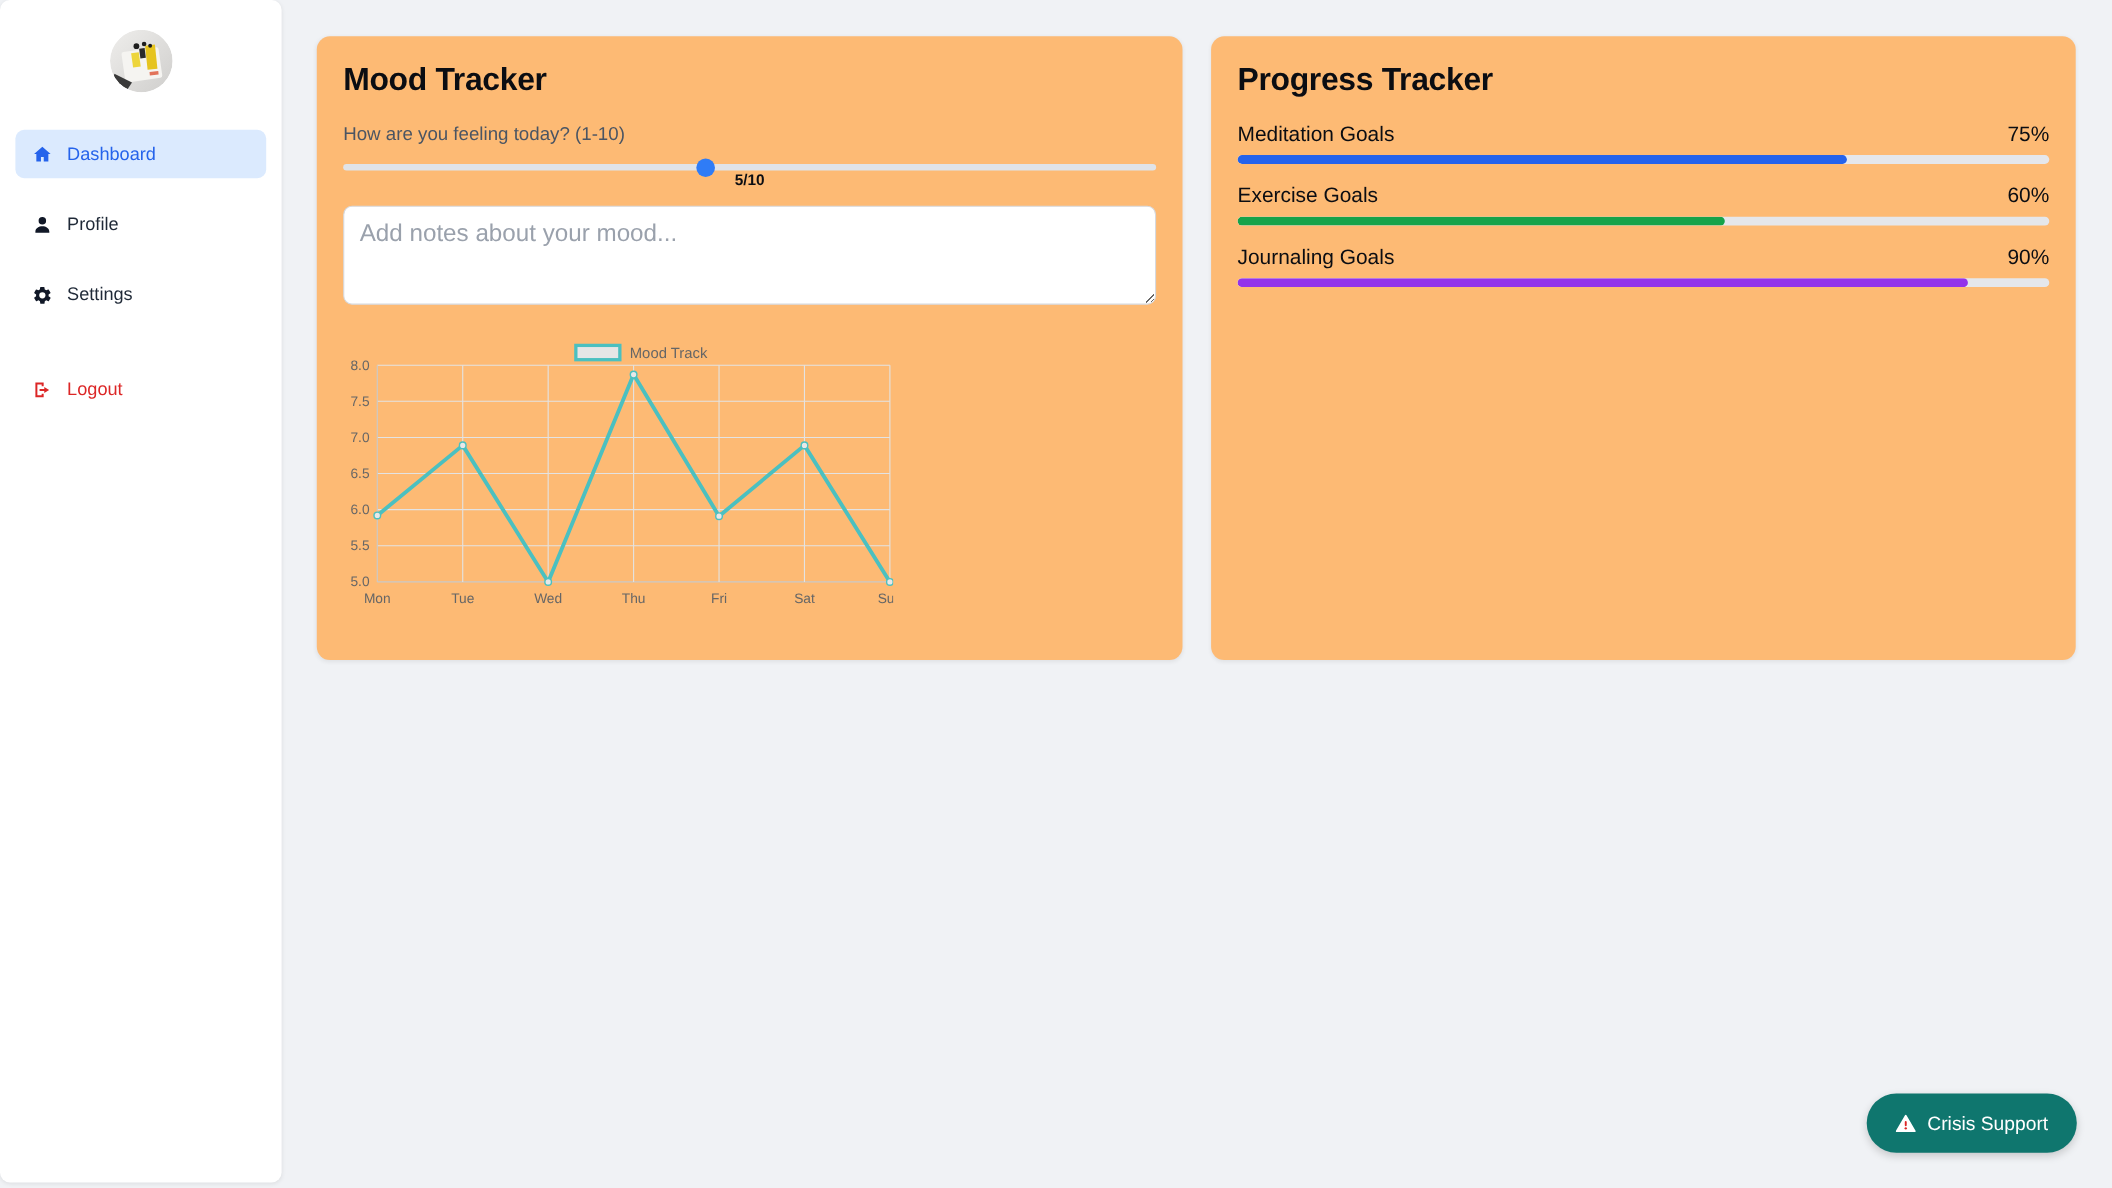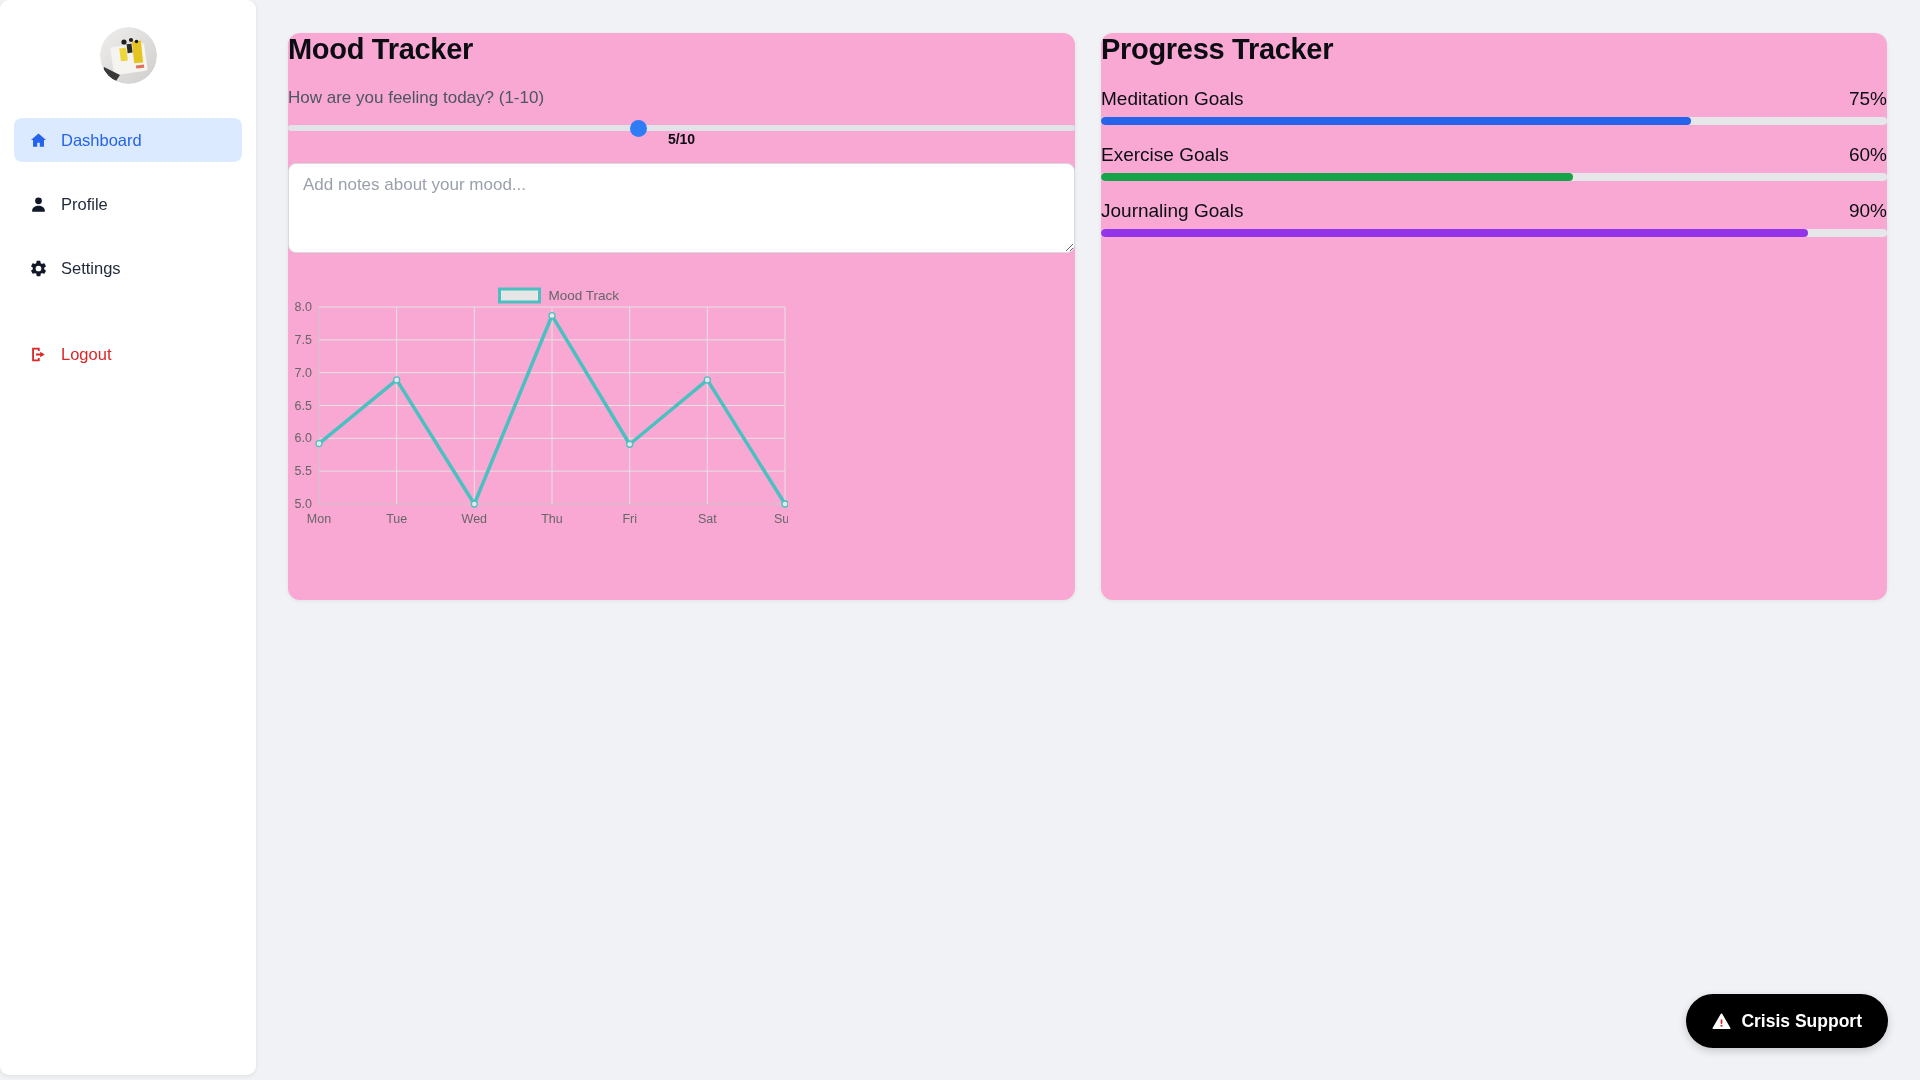--- a/index.html
+++ b/index.html
@@ -36,22 +36,23 @@
   .nav-item svg { width: 19px; height: 19px; flex: 0 0 auto; }
   .nav-item .ic { fill: #111827; }
   .nav-item.active { background: #dbeafe; color: #2563eb; }
   .nav-item.active .ic { fill: #2563eb; }
   .nav-item.logout { margin-top: 42px; color: #dc2626; }
   .nav-item.logout .ic { fill: #dc2626; }
 
   
   .card {
     position: absolute; top: 33px;
-    background: #f9a8d4; border-radius: 12px;
+    background: #fdba74; border-radius: 12px;
     box-shadow: 0 1px 4px rgba(0,0,0,0.07);
+    padding: 24px;
   }
   .card.mood { left: 288px; width: 787px; height: 567px; }
   .card.progress { left: 1101px; width: 786px; height: 567px; }
   .card-title {
     font-size: 29px; font-weight: 700; color: #0b0d12;
     letter-spacing: -0.3px; margin-bottom: 22px;
   }
 
   
   .mood-question { font-size: 17px; color: #4b5563; margin-bottom: 17px; }
@@ -70,21 +71,21 @@
     width: 17px; height: 17px; border-radius: 50%;
     background: #2f7cf6; border: none; cursor: pointer;
   }
   .mood-value {
     text-align: center; font-size: 14px; font-weight: 700;
     color: #0b0d12; 
   }
   .mood-notes {
     width: 100%; height: 90px; margin-top: 16px;
     border: 1px solid #d6d9de; border-radius: 8px;
-    padding: 11px 14px; font-size: 17px;
+    padding: 11px 14px; font-size: 22px;
     font-family: "Liberation Sans", sans-serif;
     color: #111827; resize: both;
   }
   .mood-notes::placeholder { color: #9aa1ac; }
   .chart-wrap { margin-top: 26px; }
   .tick { font-family: "Liberation Sans", sans-serif; font-size: 12.5px; fill: #666; }
   .legend-text { font-family: "Liberation Sans", sans-serif; font-size: 13.5px; fill: #666; }
 
   
   .goal-row { margin-bottom: 19px; }
@@ -95,24 +96,24 @@
   .goal-track {
     width: 100%; height: 8px; border-radius: 4px;
     background: #e5e7eb; overflow: hidden;
   }
   .goal-fill { height: 100%; border-radius: 4px; width: 0; }
 
   
   .crisis-btn {
     position: absolute; right: 32px; bottom: 32px;
     height: 54px; padding: 0 26px;
-    background: #000000; color: #ffffff;
+    background: #0f766e; color: #ffffff;
     border: none; border-radius: 27px;
     font-family: "Liberation Sans", sans-serif;
-    font-size: 17.5px; font-weight: 700;
+    font-size: 17.5px; font-weight: 400;
     display: flex; align-items: center; gap: 10px;
     cursor: pointer;
     box-shadow: 0 3px 8px rgba(0,0,0,0.18);
   }
   .crisis-btn svg { width: 19px; height: 19px; }
 </style>
 </head>
 <body>
 
 <aside class="sidebar">

